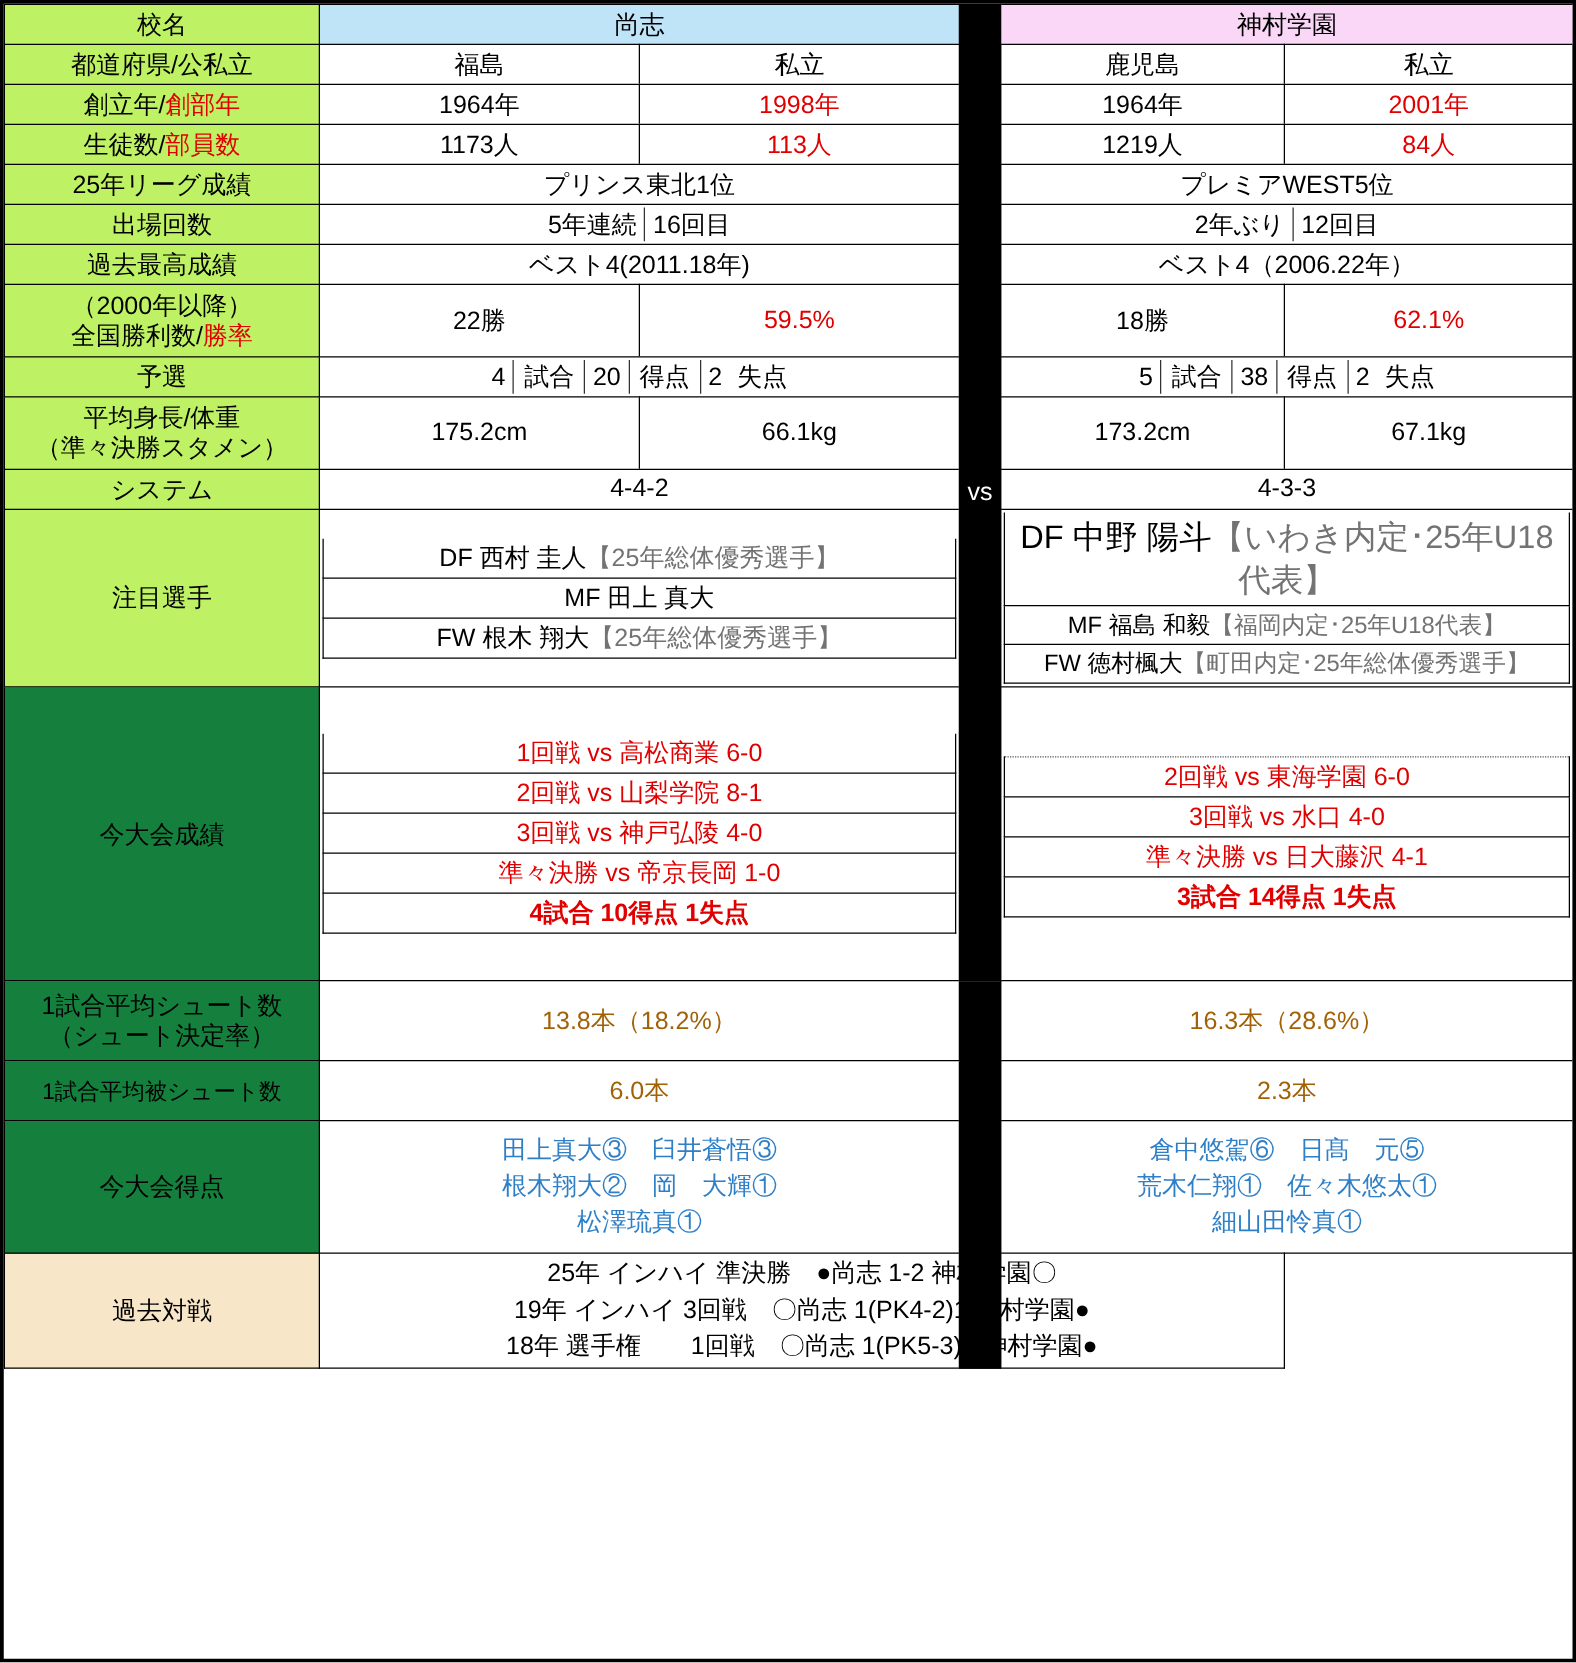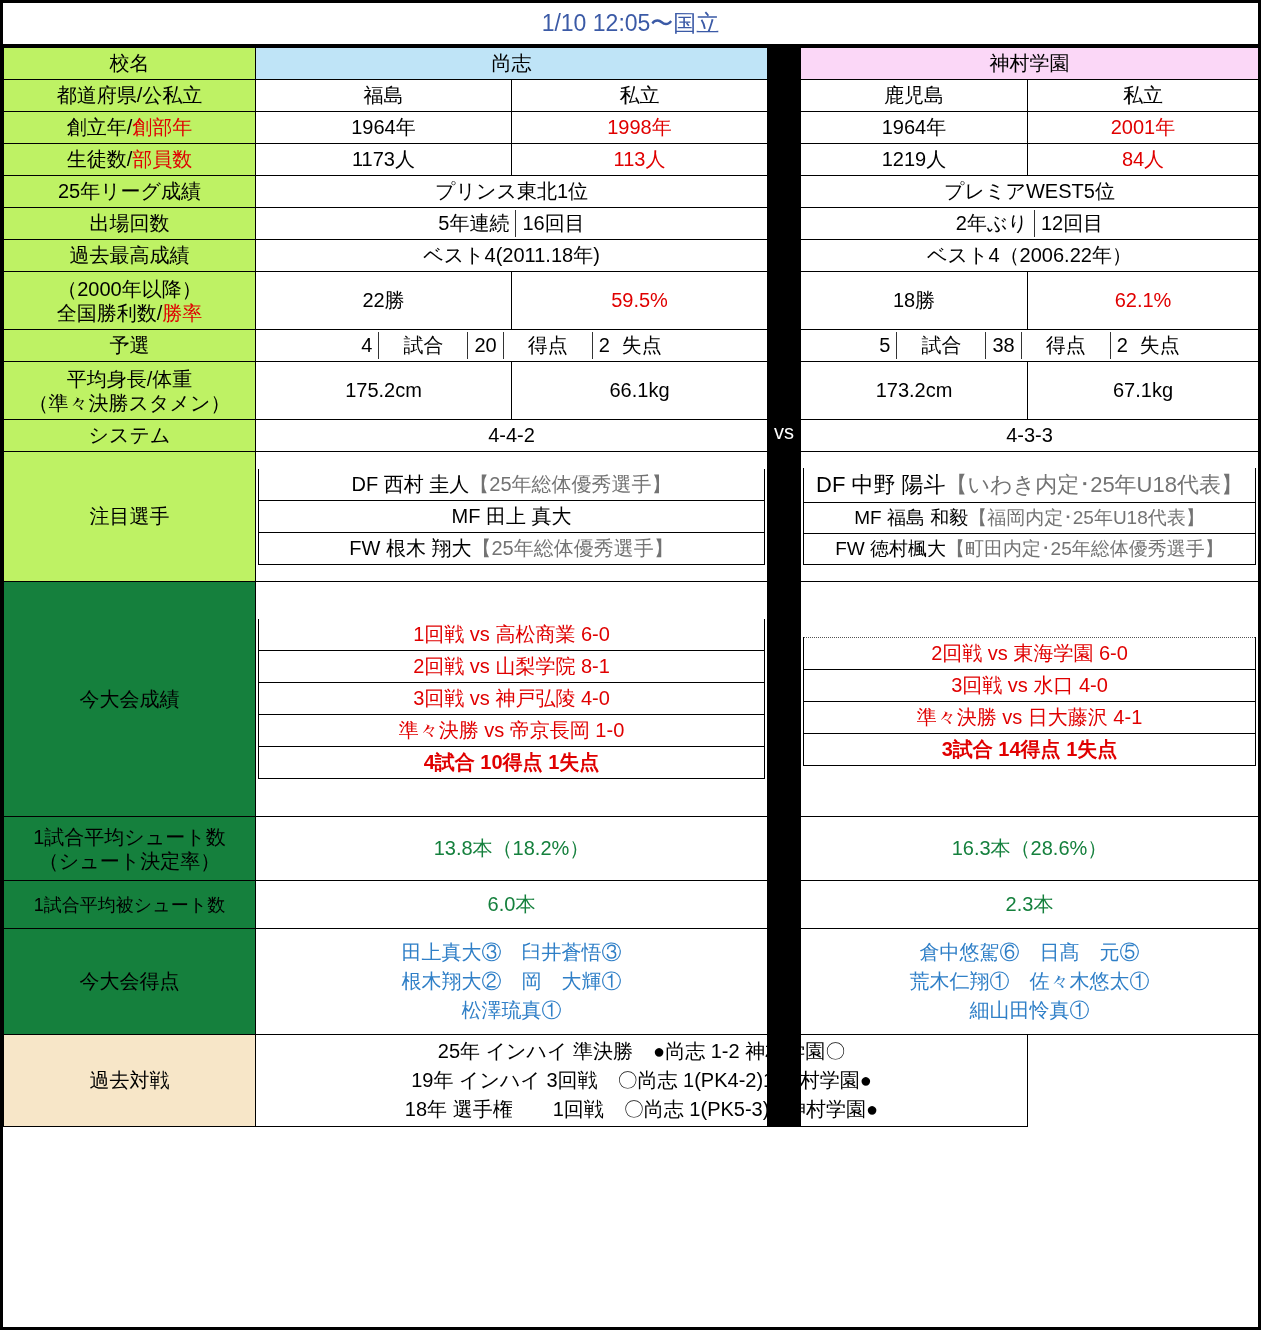--- a/index.html
+++ b/index.html
@@ -55,21 +55,21 @@
     background: #000;
     color: #fff;
     width: 33px;
     font-size: 20px;
     border-left: 1px solid #000;
     border-right: 1px solid #000;
   }
   .school-a { background: #bfe4f7; font-size: 28px; }
   .school-b { background: #fbd7f7; font-size: 28px; }
   .red { color: #e00000; }
-  .purple { color: #15803d; }
+  .purple { color: #a16207; }
   .blue { color: #2f7fc7; }
   .blue-dark { color: #737373; }
   .inner {
     width: 100%;
     border-collapse: collapse;
     table-layout: fixed;
   }
   .inner td {
     border: none;
     text-align: center;
@@ -77,41 +77,40 @@
     padding: 3px 0;
   }
   .inner tr + tr td { border-top: 1px dotted #555; }
   .nb td { border-top: none !important; }
   .seg {
     display: inline-block;
     padding: 0 6px;
   }
   .seg-b {
     display: inline-block;
-    padding: 0 24px;
+    padding: 0 8px;
     border-left: 1px solid #333;
     border-right: 1px solid #333;
   }
   .two-line { font-size: 17px; line-height: 1.2; }
   .past-list {
     text-align: left;
     padding-left: 10px;
     font-size: 20px;
     line-height: 1.45;
   }
   .score-stack td { padding: 5px 0; font-size: 20px; }
   .goal-lines { line-height: 1.45; font-size: 20px; }
   .cell-pad { padding: 4px 2px; }
 </style>
 </head>
 <body>
 
 <div id="page">
 
-  <div class="header-title">1/10 12:05〜国立</div>
 
   <table class="main">
     <colgroup>
       <col style="width:252px">
       <col style="width:256px">
       <col style="width:256px">
       <col style="width:33px">
       <col style="width:227px">
       <col style="width:231px">
     </colgroup>
@@ -235,21 +234,21 @@
             <span>根木 翔大</span><span class="blue-dark">【25年総体優秀選手】</span>
           </td>
                 </tr>
         </tbody>
             </table>
       </td>
       <td colspan="2" class="cell-pad">
         <table class="inner">
           <tbody>
                 <tr class="nb">
-                  <td style="font-size:22px;margin-top:20px;">
+                  <td style="font-size:26px;margin-top:20px;">
             <span>DF</span>
             <span>中野 陽斗</span><span class="blue-dark">【いわき内定･25年U18代表】</span>
           </td>
                 </tr>
           <tr>
                   <td style="font-size:19px;">
             <span>MF</span>
             <span>福島 和毅</span><span class="blue-dark">【福岡内定･25年U18代表】</span>
           </td>
                 </tr>

